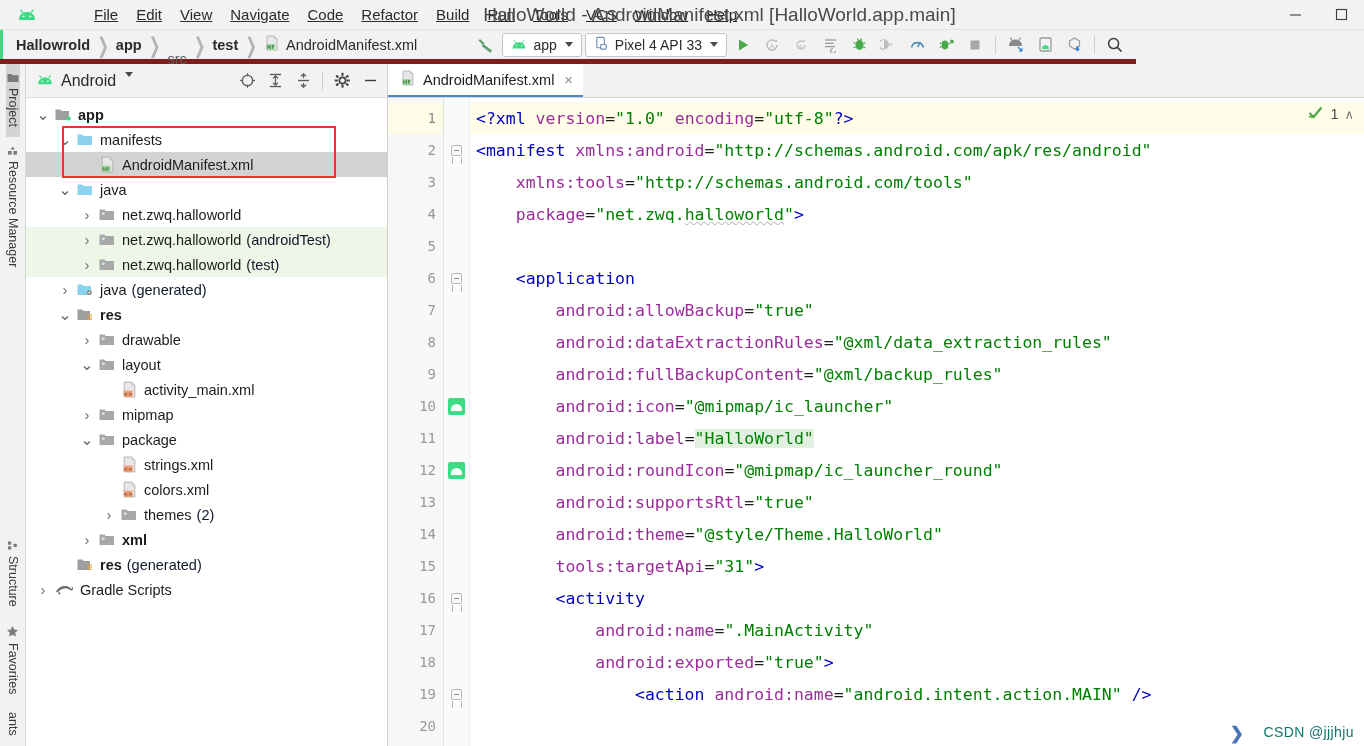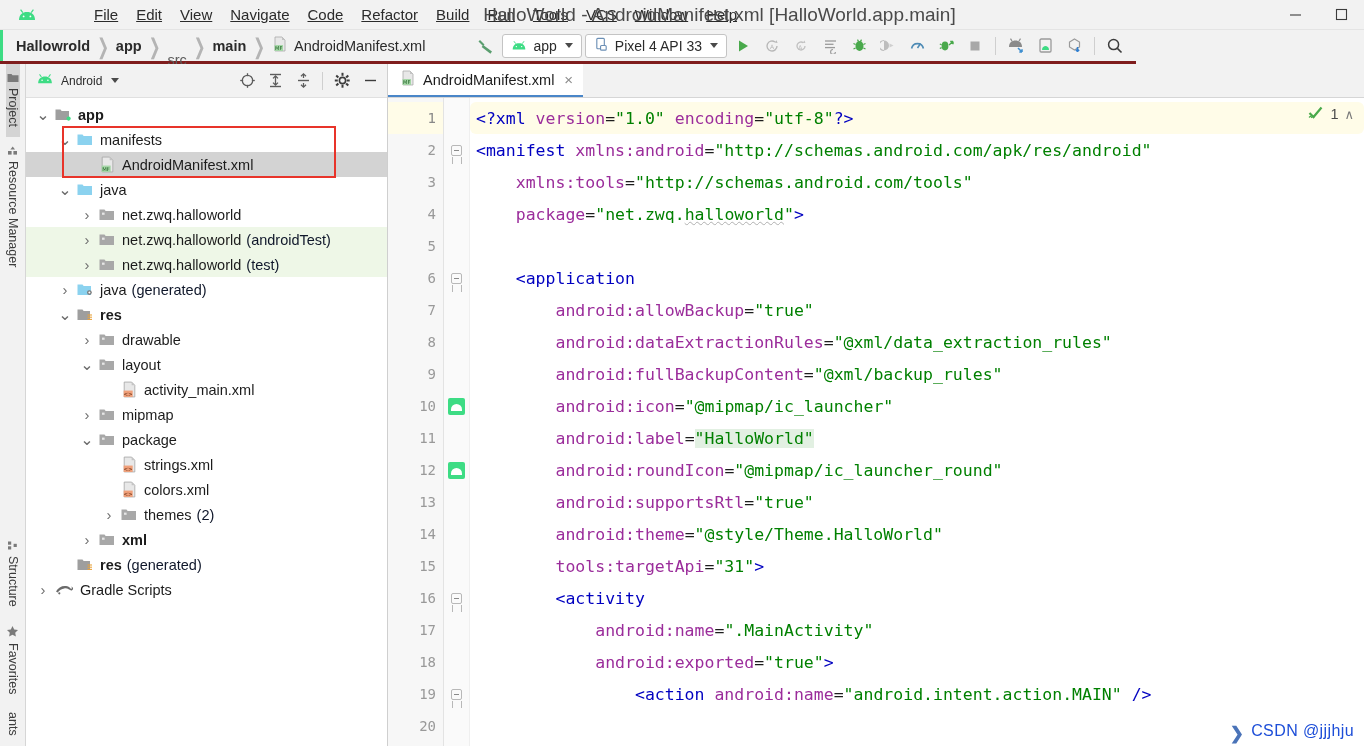--- a/index.html
+++ b/index.html
@@ -38,21 +38,21 @@
     width: 46px; height: 30px; display: flex;
     align-items: center; justify-content: center;
     font-size: 15px; color: #3c3c3c;
   }
 
   
   .navbar {
     height: 34px; width: 1136px;
     background: #f2f2f2;
     display: flex; align-items: center;
-    border-bottom: 3px solid #7f1d1d;
+    border-bottom: 5px solid #7f1d1d;
     position: relative;
   }
   .green-edge {
     position: absolute; left: 0; top: 0; bottom: 0;
     width: 3px; background: #3ddc84;
   }
   .crumbs { display: flex; align-items: center; margin-left: 16px; }
   .crumb { font-size: 14.5px; color: #2b2b2b; white-space: nowrap; }
   .crumb.bold { font-weight: bold; }
   .crumb.dim { color: #5c5c5c; margin-top: 28px; }
@@ -110,22 +110,22 @@
     display: flex; flex-direction: column;
     position: relative;
   }
   .panel-head {
     height: 34px; background: #f2f2f2;
     display: flex; align-items: center;
     border-bottom: 1px solid #e0e0e0;
     padding: 0 4px 0 10px;
   }
   .panel-title {
-    display: flex; align-items: center; gap: 7px;
-    font-size: 12px; color: #2b2b2b;
+    display: flex; gap: 7px;
+    font-size: 16px; color: #2b2b2b;
   }
   .panel-actions { margin-left: auto; display: flex; align-items: center; gap: 2px; }
 
   .tree { flex: 1 1 auto; padding-top: 4px; position: relative; overflow: hidden; }
   .trow {
     height: 25px; display: flex; align-items: center;
     font-size: 14.5px; color: #1c1c1c; white-space: nowrap;
     position: relative;
   }
   .trow.sel { background: #d3d3d3; }
@@ -207,21 +207,20 @@
     height: 7px; border-radius: 7px 7px 0 0; background: #ffffff;
   }
 
   .codelines { flex: 1 1 auto; padding-top: 4px; position: relative; overflow: hidden; }
   .cl {
     height: 32px; display: flex; align-items: center;
     font-family: "DejaVu Sans Mono", monospace;
     font-size: 16.5px;
     white-space: pre;
     padding-left: 6px;
-    border-radius: 6px;
   }
   .cl.cur { background: #fffce8; }
   .tok-tag   { color: #0000c0; }
   .tok-attr  { color: #9b2d9b; }
   .tok-str   { color: #008000; }
   .tok-plain { color: #1c1c1c; }
   .tok-pi    { color: #0000c0; }
   .hl-green  { background: #e2f0e2; }
   .squiggle {
     text-decoration: underline;
@@ -232,21 +231,21 @@
 
   .inspect {
     position: absolute; top: 6px; right: 10px;
     display: flex; align-items: center; gap: 6px;
     font-size: 14.5px; color: #4a4a4a;
   }
   .scroll-up { color: #7a7a7a; font-size: 13px; }
 
   .watermark {
     position: absolute; right: 10px; bottom: 6px;
-    font-size: 16px; color: #1d4ed8;
+    font-size: 14px; color: #0f766e;
     letter-spacing: .4px;
   }
   .wm-arrow { position: absolute; right: 120px; bottom: 2px; color: #4a73b8; font-size: 17px; font-weight: bold; }
 </style>
 </head>
 <body>
 
 <div class="titlebar">
   <div class="app-logo">
     <svg width="20" height="14" viewBox="0 0 20 14">
@@ -288,21 +287,21 @@
 
 <div class="navbar">
   <div class="green-edge"></div>
   <div class="crumbs">
     <span class="crumb bold">Hallowrold</span>
     <span class="crumb-sep">❯</span>
     <span class="crumb bold">app</span>
     <span class="crumb-sep">❯</span>
     <span class="crumb dim">src</span>
     <span class="crumb-sep">❯</span>
-    <span class="crumb bold">main</span>
+    <span class="crumb bold">test</span>
     <span class="crumb-sep">❯</span>
     <span class="crumb crumb-file">
       <span>
         <svg width="16" height="16" viewBox="0 0 16 16">
             <path d="M3 1h7l3 3v11H3z" fill="#e8e8e8" stroke="#a9a9a9" stroke-width=".8"></path>
             <path d="M10 1l3 3h-3z" fill="#c4c4c4"></path>
             <rect x="2.5" y="9" width="8.5" height="6" fill="#a5d6a7"></rect>
             <text x="6.7" y="13.8" font-size="5" font-family="DejaVu Sans" fill="#1b5e20" text-anchor="middle">MF</text>
           </svg>
       </span>

